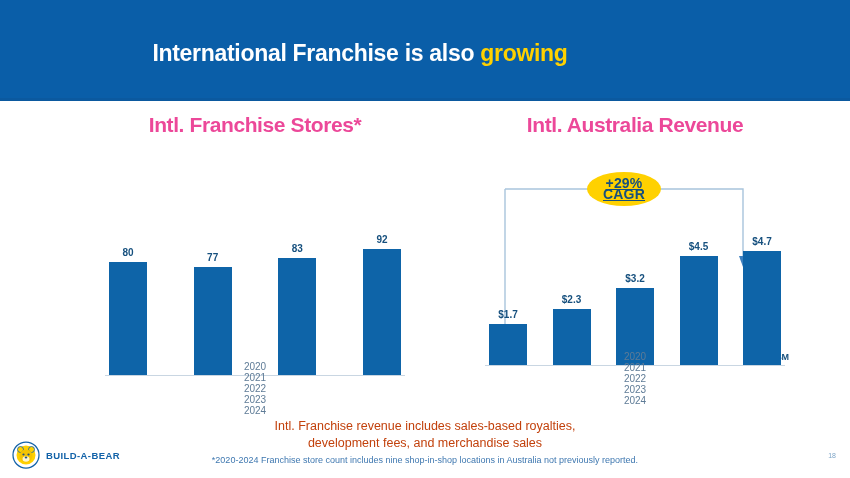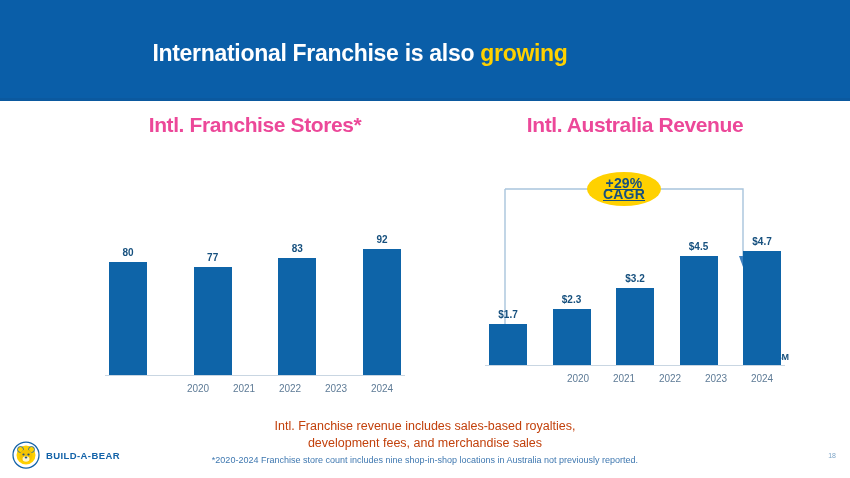--- a/index.html
+++ b/index.html
@@ -65,21 +65,21 @@
   .barval{
     font-size:10px;font-weight:bold;color:#16507E;
     margin-bottom:4px;white-space:nowrap;margin-top:44px;
   }
   .bar{
     width:38px;background:#0E64A8;
   }
 
   .xlabels{
     position:absolute;left:0;right:0;bottom:0;height:20px;
-    display:flex;justify-content:flex-end;align-items:center;
+    display:flex;justify-content:center;align-items:center;flex-direction:column;
   }
   .xlab{
     width:46px;text-align:center;
     font-size:10px;color:#5E7B96;
   }
 
   .unit-label{
     position:absolute;right:-4px;bottom:26px;
     font-size:9px;font-weight:bold;color:#16507E;
   }

